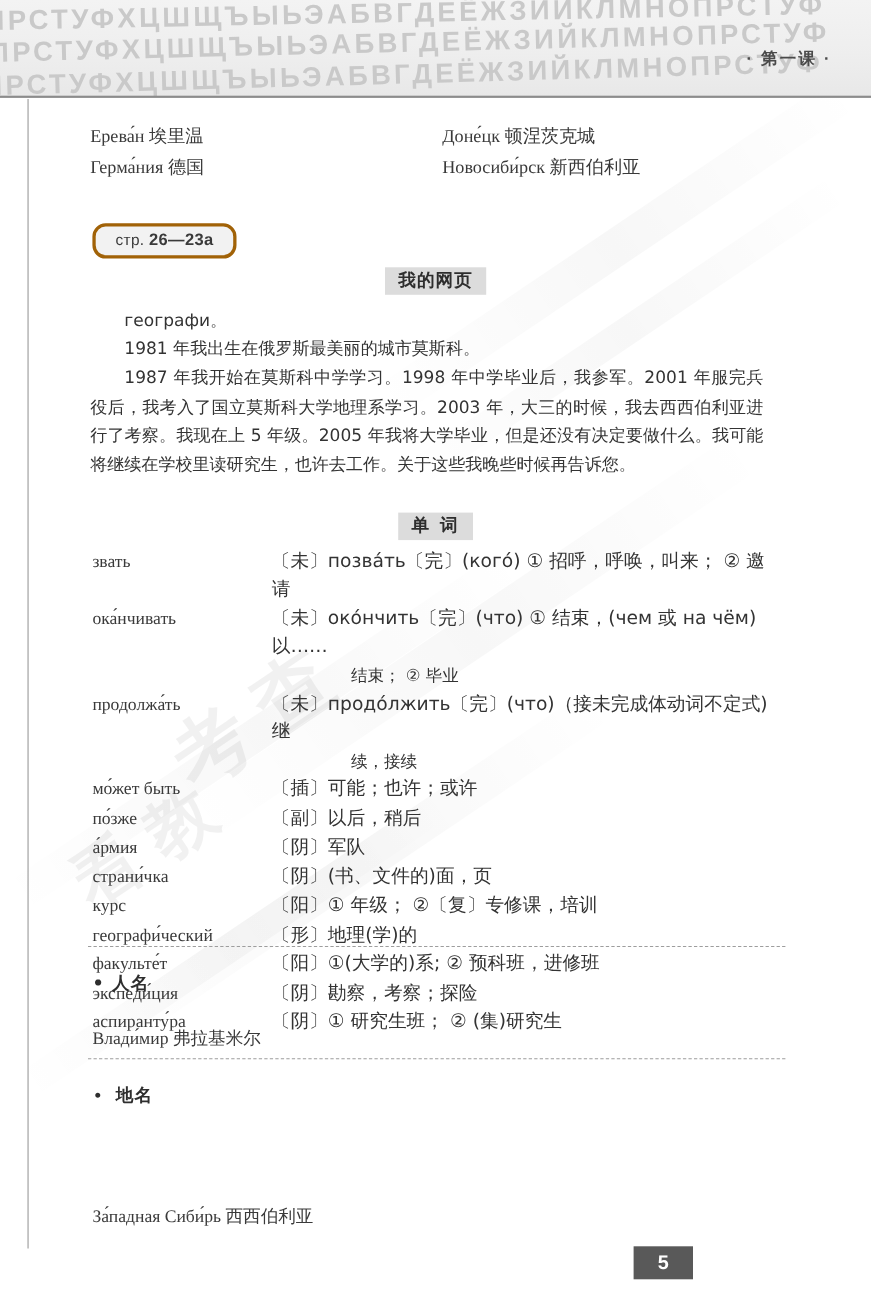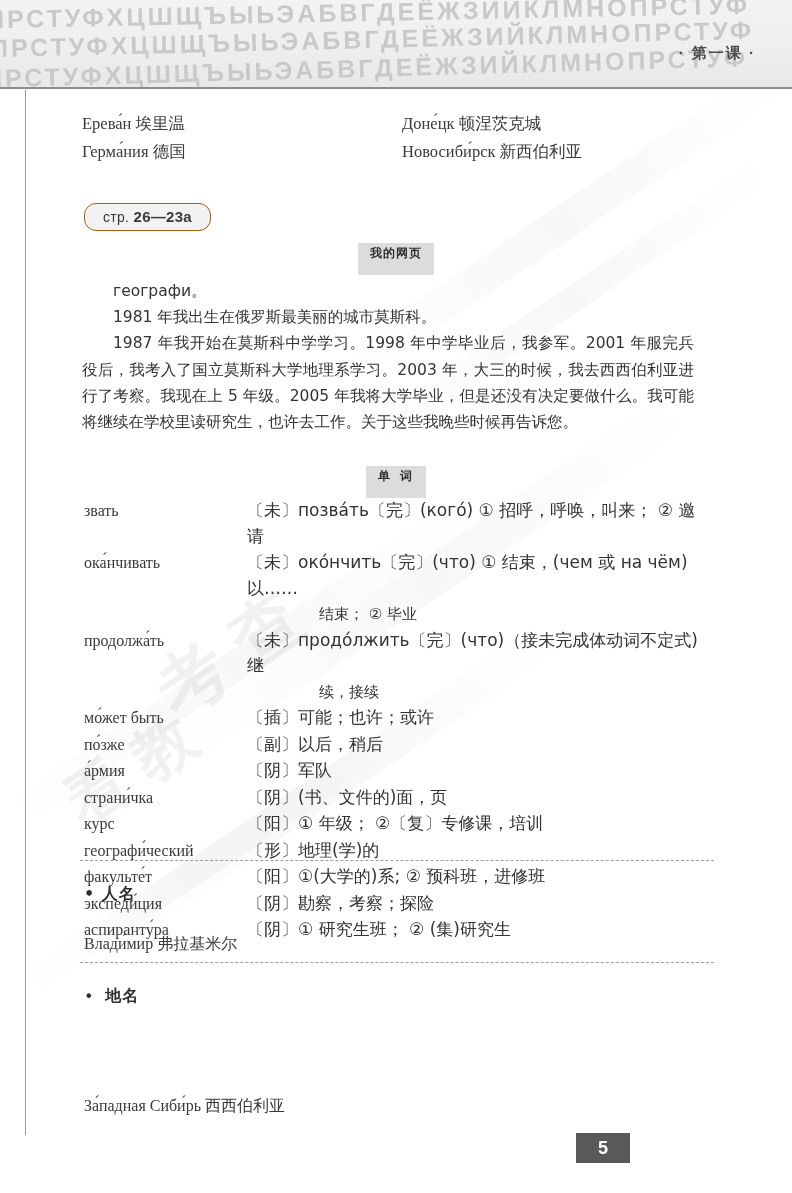--- a/index.html
+++ b/index.html
@@ -113,43 +113,43 @@
   .geo-col { width: 320px; }
   .ru { font-family: "Liberation Serif","DejaVu Serif",serif; color: #3a3a3a; }
   .cn { font-family: "DejaVu Sans", sans-serif; color: #3a3a3a; }
 
   .pill {
     position: absolute;
     left: 84px;
     top: 203px;
     display: inline-block;
     padding: 4px 18px 5px 18px;
-    border: 1px solid #a16207;
+    border: 3px solid #a16207;
     border-radius: 12px;
     background: #f2f2f2;
     font-family: "Liberation Sans", sans-serif;
     font-size: 14px;
     color: #3a3a3a;
     letter-spacing: .3px;
   }
   .pill b { font-weight: 700; font-size: 15px; }
 
   .sec-head {
     position: absolute;
     left: 0;
     width: 792px;
     text-align: center;
   }
   .sec-head span {
     display: inline-block;
     background: #dcdcdc;
-    padding: 2px 12px 13px 12px;
-    font-family: "DejaVu Sans", sans-serif;
-    font-weight: 700;
-    font-size: 12px;
+    padding: 2px 12px 2px 12px;
+    font-family: "DejaVu Sans", sans-serif;
+    font-weight: 700;
+    font-size: 16px;
     color: #2e2e2e;
     letter-spacing: 1px;
   }
   .sec-head.webpage { top: 243px; }
   .sec-head.danci   { top: 466px; }
   .sec-head.danci span { letter-spacing: 10px; padding-right: 4px; }
 
   .essay {
     position: absolute;
     left: 82px;

